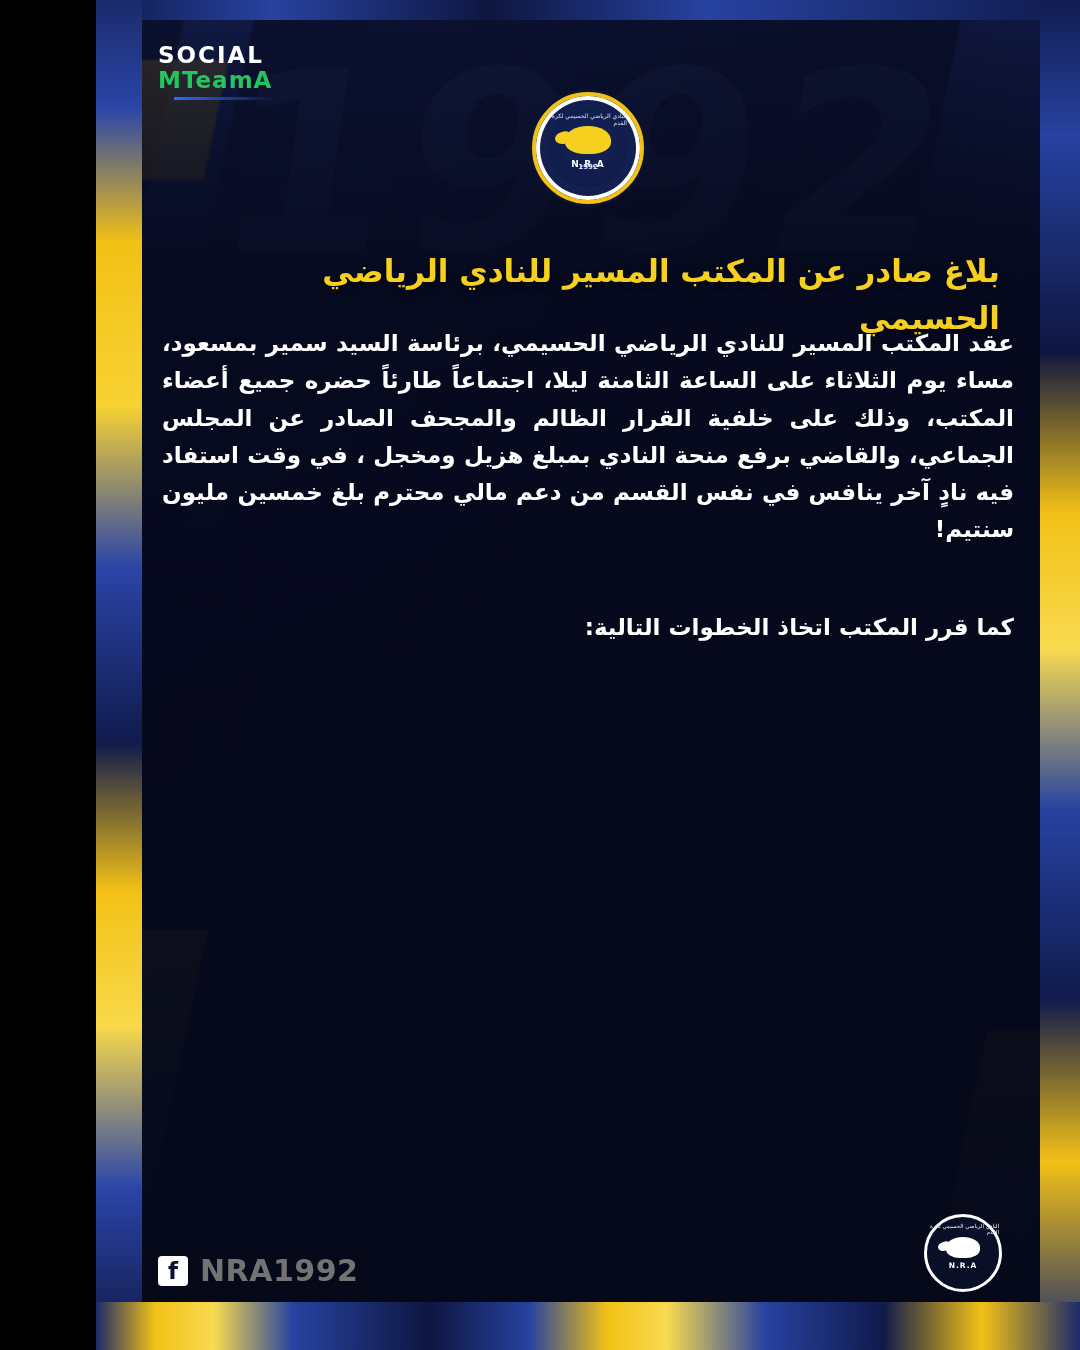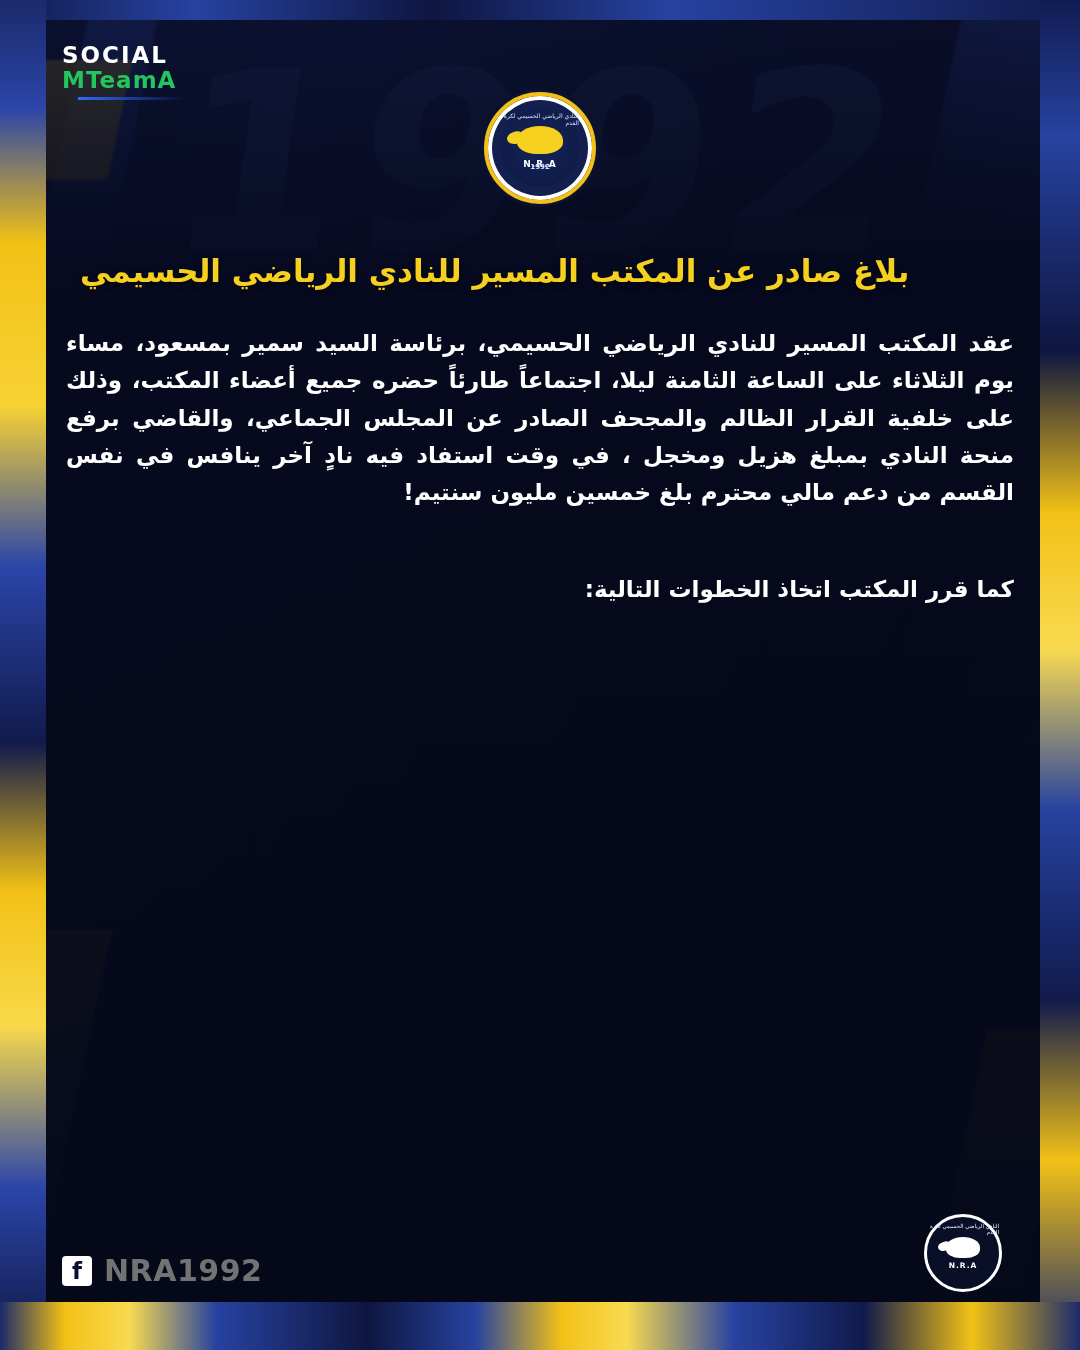--- a/index.html
+++ b/index.html
@@ -7,21 +7,21 @@
   html, body {
     width: 1080px;
     height: 1350px;
     background: #000;
     font-family: "DejaVu Sans", "Liberation Sans", sans-serif;
     overflow: hidden;
   }
 
   #poster {
     position: relative;
-    width: 1080px;
+    width: 984px;
     height: 1350px;
     background: #0a1030;
     overflow: hidden;
   }
 
   
   .bg-base {
     position: absolute; inset: 0;
     background:
       linear-gradient(115deg, #0d1740 0%, #111a4a 22%, #0b1234 45%, #0a0f2c 70%, #0d1536 100%);
@@ -131,21 +131,21 @@
     letter-spacing: .5px;
   }
   .crest .yr {
     position: absolute; bottom: 16px; font-size: 7px; color: #cfe0ff; font-weight:700;
   }
 
   
   .title {
     position: absolute;
     top: 248px; left: 80px; right: 80px;
-    text-align: left;
+    text-align: right;
     font-size: 31px;
     font-weight: 800;
     color: #f5d01e;
     line-height: 1.5;
     text-shadow: 0 2px 6px rgba(0,0,0,.6);
     font-family: "DejaVu Sans", "Liberation Sans", sans-serif;
   }
 
   
   .body {

